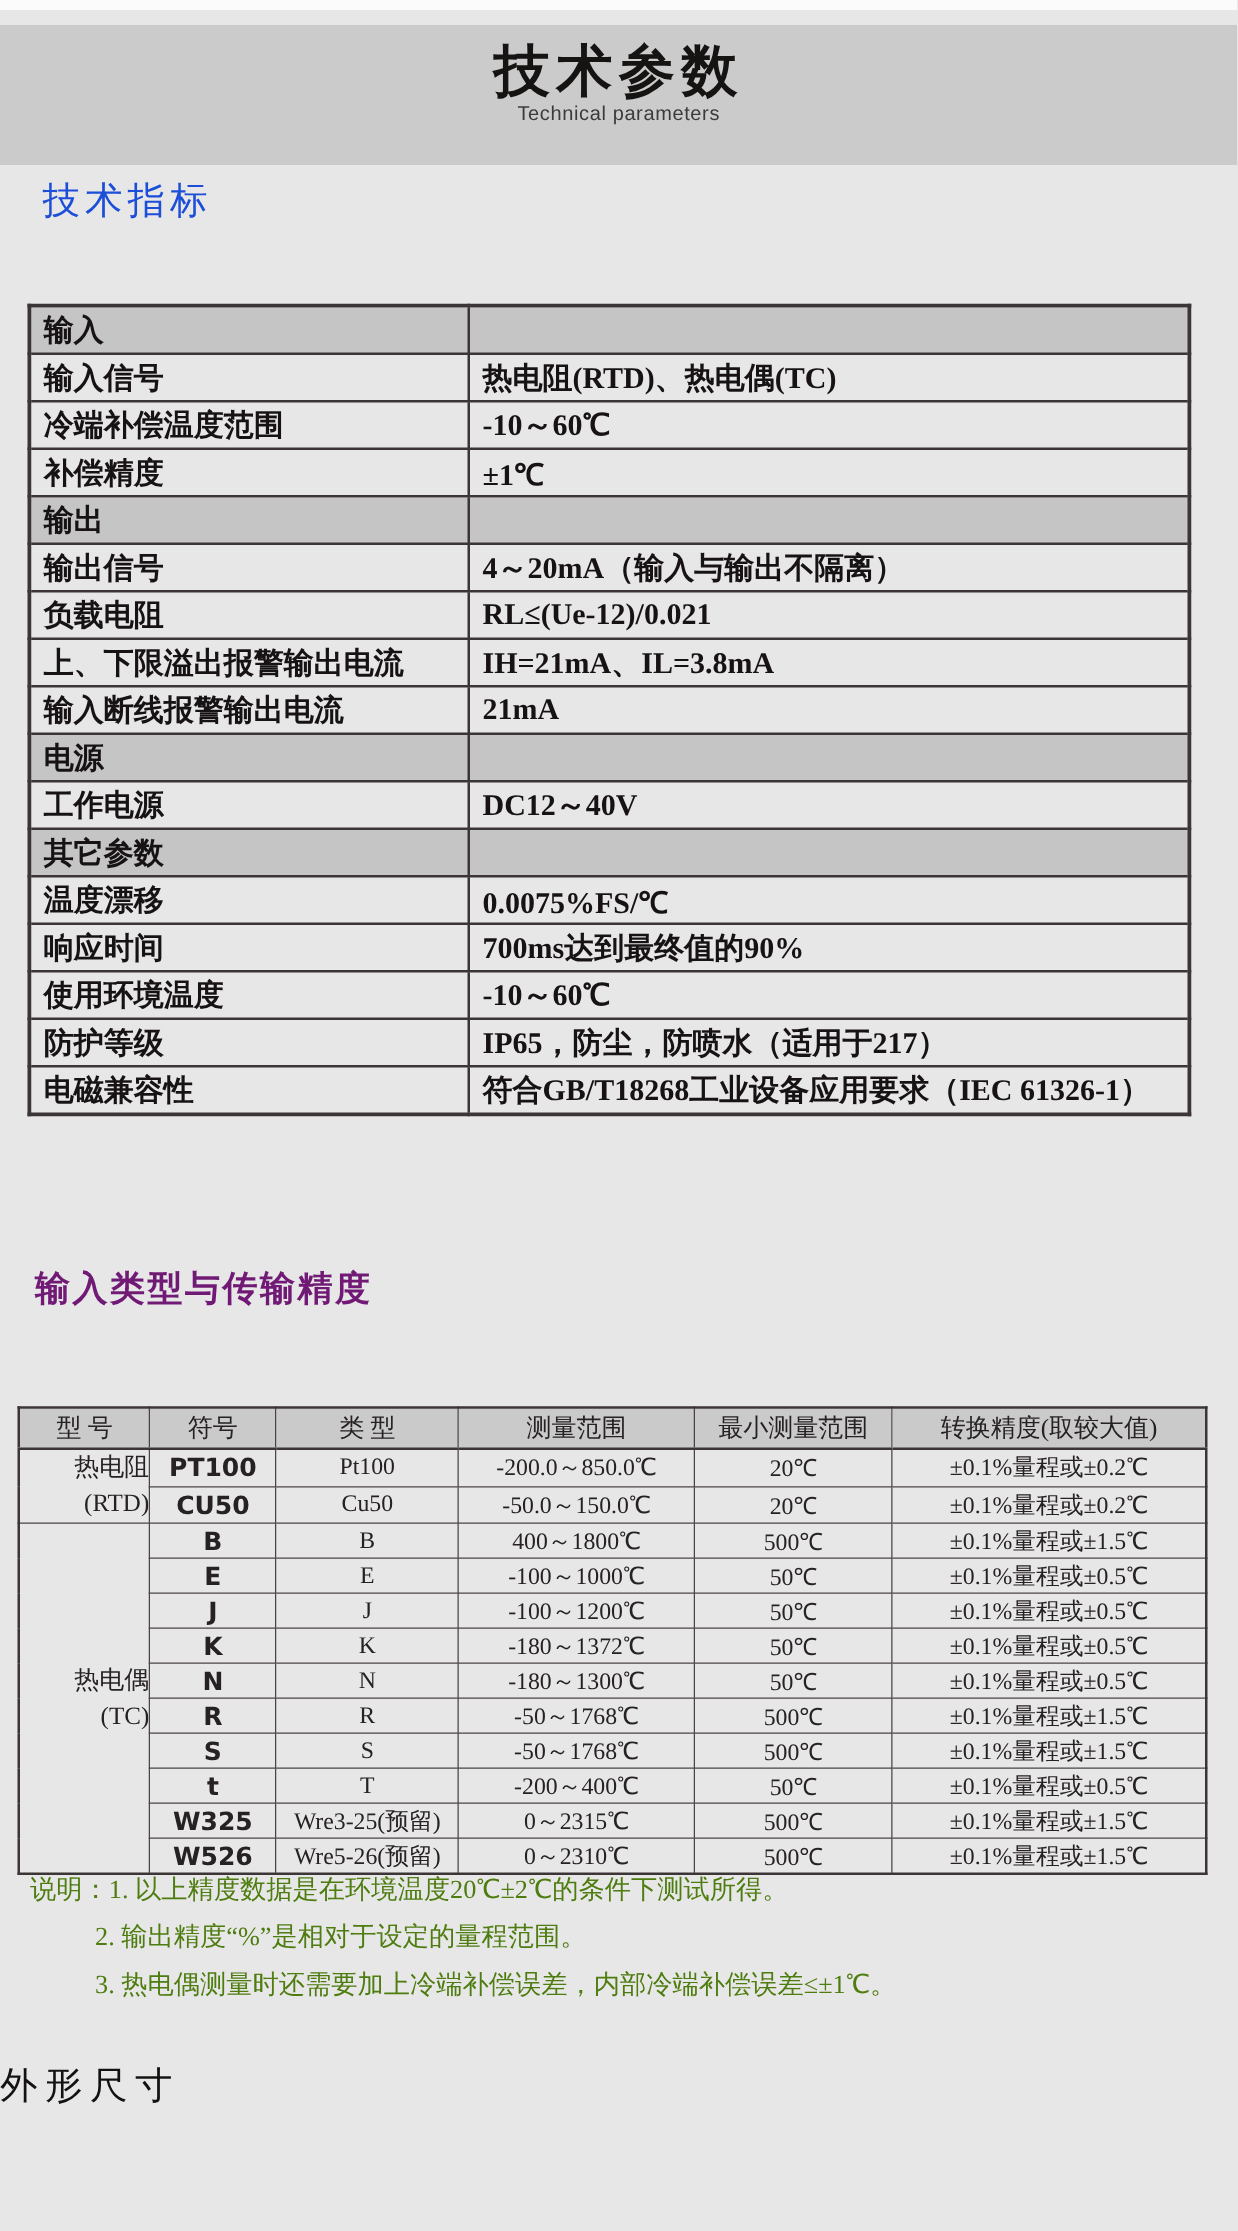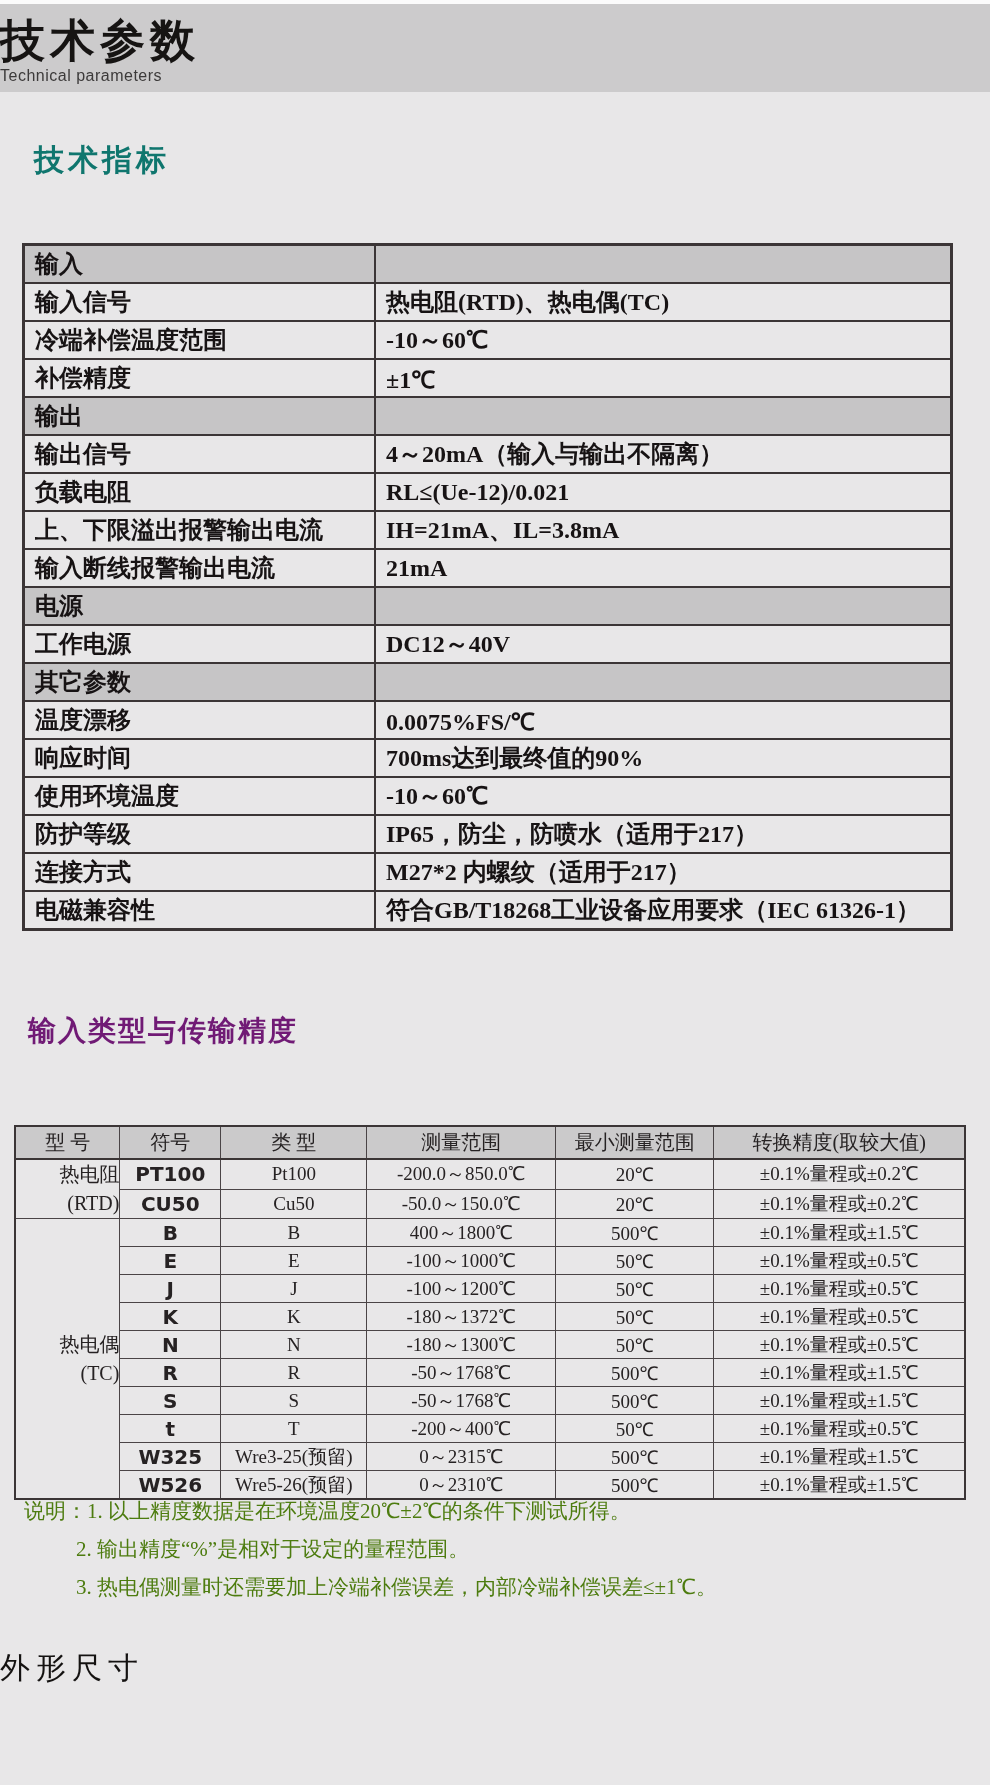--- a/index.html
+++ b/index.html
@@ -1,25 +1,25 @@
 <!DOCTYPE html>
 <html><head>
 <meta charset="utf-8">
 <style>
   html,body{margin:0;padding:0;background:#e8e7e8;}
   .page{position:relative;width:990px;height:1785px;background:#e8e7e8;overflow:hidden;
         font-family:"Liberation Sans",sans-serif;}
   .top-strip{position:absolute;top:0;left:0;width:100%;height:8px;background:#fbfbfb;}
-  .banner{position:absolute;top:4px;left:0;width:100%;height:88px;background:#cccbcc;
-          text-align:left;color:#161413;}
+  .banner{position:absolute;top:20px;left:0;width:100%;height:112px;background:#cccbcc;
+          text-align:center;color:#161413;}
   .banner-title{font-size:45px;font-weight:bold;letter-spacing:5px;padding-top:12px;line-height:1.1;}
   .banner-sub{font-size:16px;color:#3c3a3a;margin-top:1px;letter-spacing:0.5px;}
 
-  .h-indicators{position:absolute;left:34px;top:140px;font-size:30px;font-weight:bold;
-                color:#0f766e;letter-spacing:4px;}
+  .h-indicators{position:absolute;left:34px;top:140px;font-size:30px;font-weight:normal;
+                color:#1d4ed8;letter-spacing:4px;}
 
   table{border-spacing:0;}
   .spec-table{position:absolute;left:22px;top:243px;width:931px;border-collapse:collapse;
               table-layout:fixed;border:3px solid #3b3536;}
   .spec-table td{border:2px solid #3b3536;font-family:"Liberation Serif",serif;font-weight:bold;
                  font-size:24px;color:#171314;padding:0 4px 0 10px;vertical-align:middle;
                  height:36px;overflow:hidden;white-space:nowrap;}
   .spec-table td.label{width:335px;}
   .spec-table tr.section td{background:#c6c5c6;}
 
@@ -117,24 +117,20 @@
           <td class="label">响应时间</td>
           <td class="value">700ms达到最终值的90%</td>
         </tr>
         <tr>
           <td class="label">使用环境温度</td>
           <td class="value">-10～60℃</td>
         </tr>
         <tr>
           <td class="label">防护等级</td>
           <td class="value">IP65，防尘，防喷水（适用于217）</td>
-        </tr>
-        <tr>
-          <td class="label">连接方式</td>
-          <td class="value">M27*2 内螺纹（适用于217）</td>
         </tr>
         <tr>
           <td class="label">电磁兼容性</td>
           <td class="value">符合GB/T18268工业设备应用要求（IEC 61326-1）</td>
         </tr>
       </tbody>
   </table>
 
   <div class="h-input-types">输入类型与传输精度</div>
 

